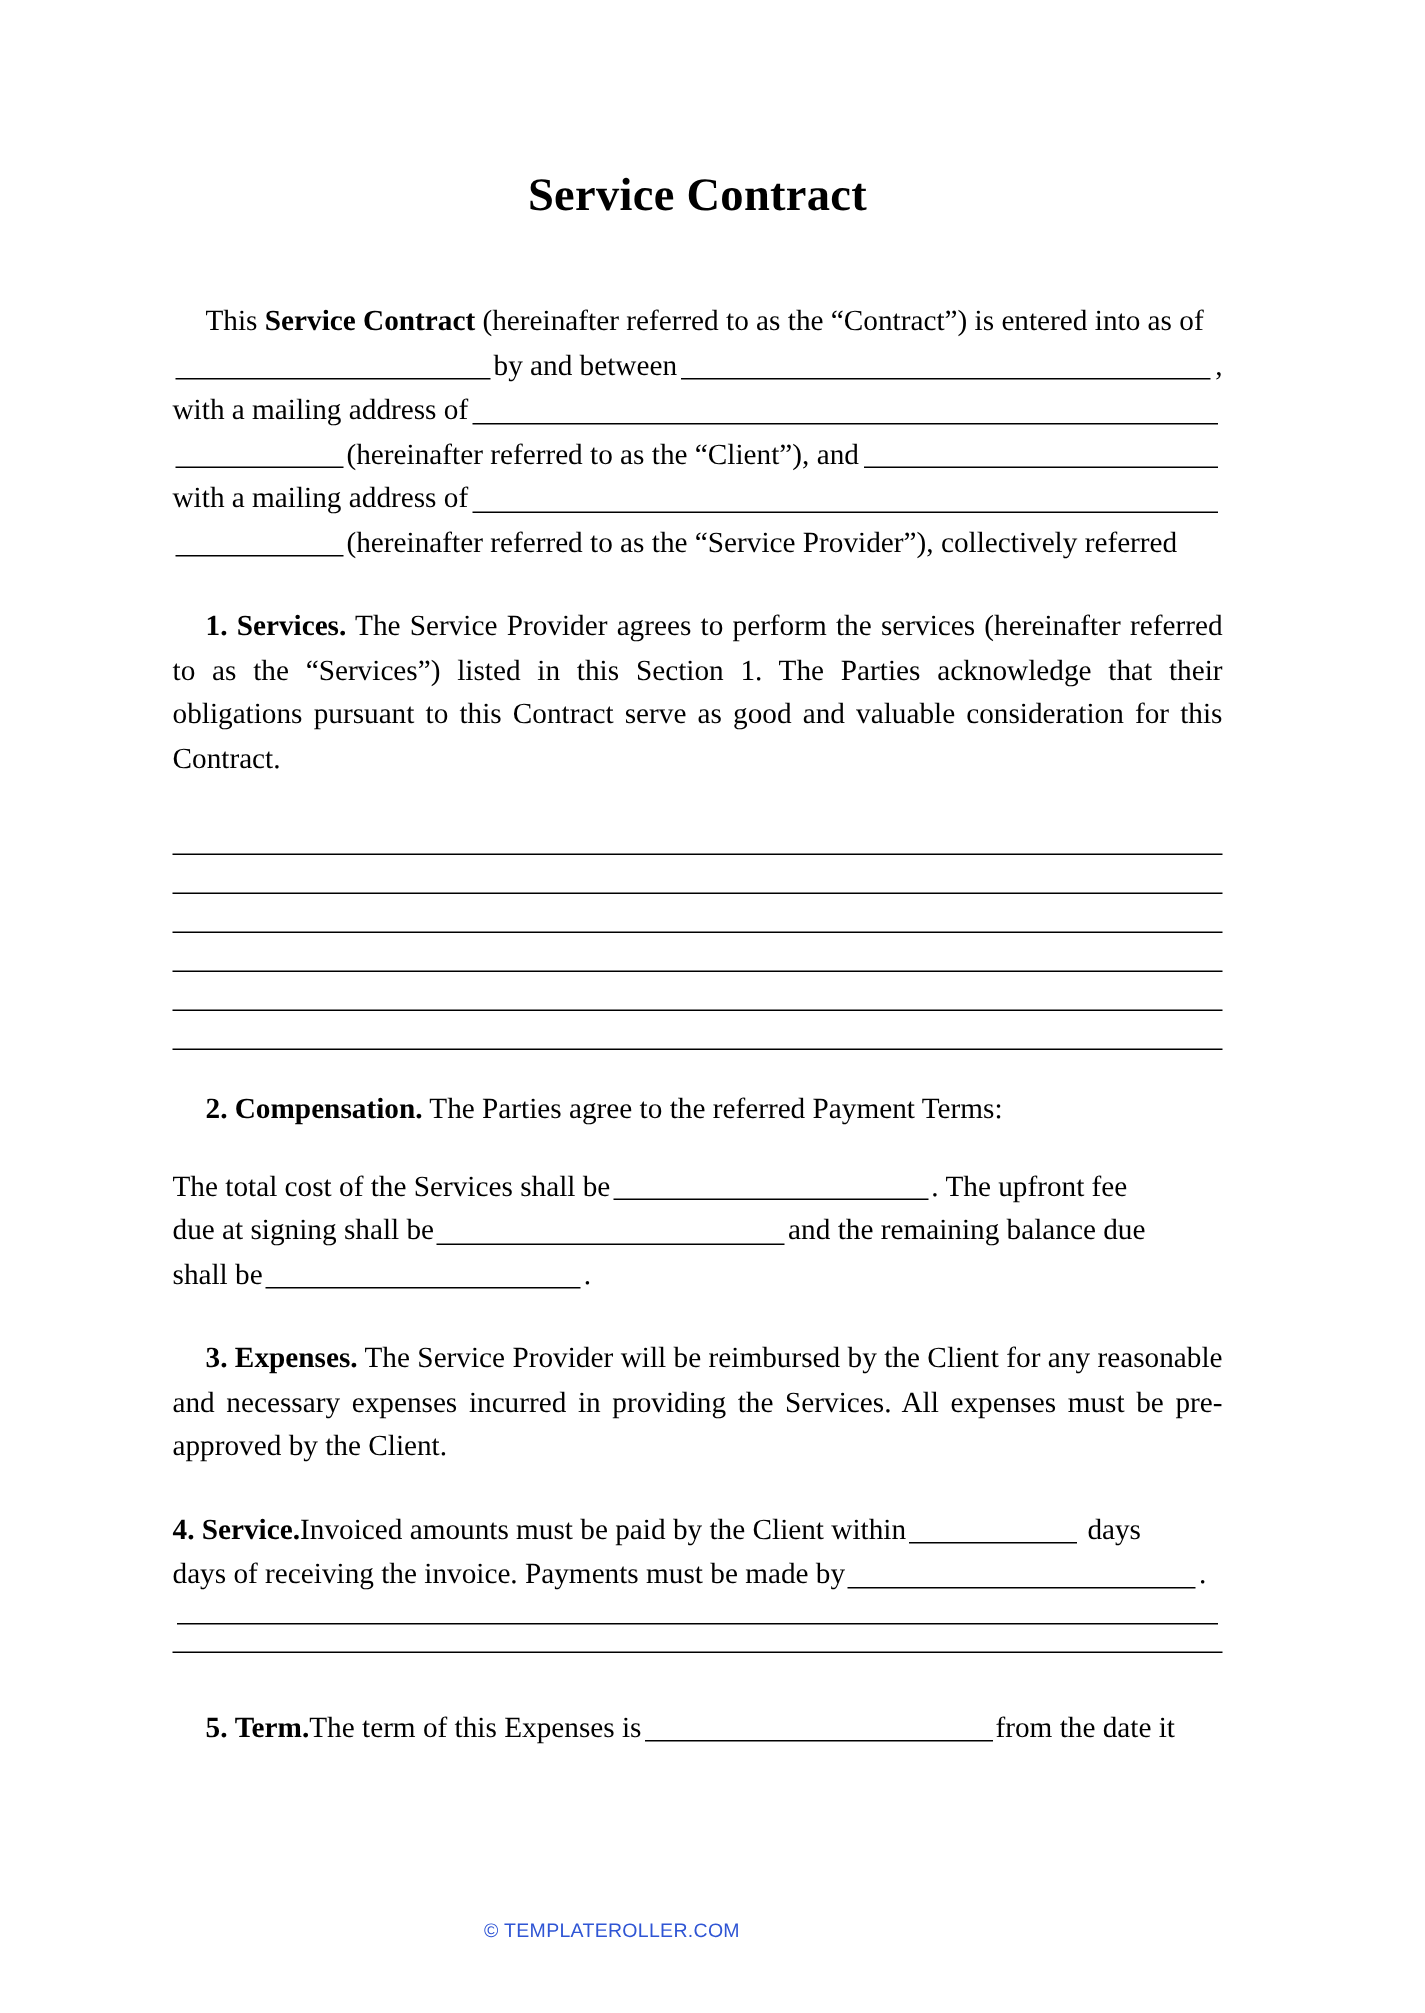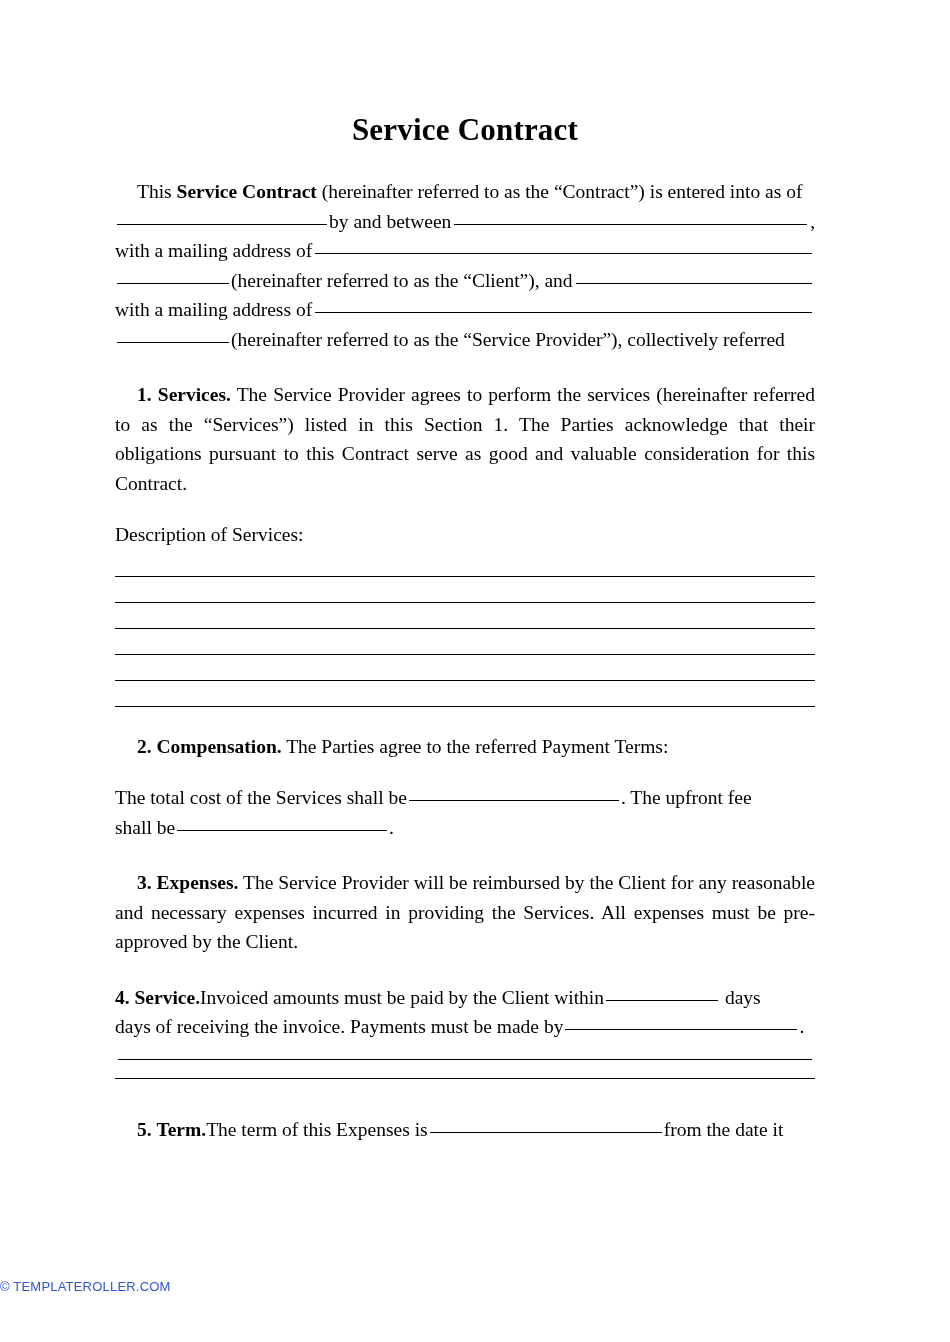--- a/index.html
+++ b/index.html
@@ -24,21 +24,21 @@
   }
   .doc-title {
     text-align: center;
     font-size: 31px;
     font-weight: bold;
     margin: 0;
     padding-top: 112px;
     letter-spacing: 0.2px;
   }
   .body-block {
-    margin-top: 29px;
+    margin-top: 52px;
     font-size: 19.5px;
     line-height: 29.5px;
     text-align: justify;
   }
   .para {
     margin: 0 0 0 0;
     font-size: 19.5px;
     line-height: 29.5px;
     text-align: justify;
   }
@@ -71,30 +71,30 @@
   }
   .lines-block .rule-line {
     margin-bottom: 25px;
     width: 100%;
   }
   .footer {
     position: absolute;
     left: 0;
     right: 0;
     bottom: 48px;
-    text-align: left;
+    text-align: center;
     padding-right: 114px;
     font-family: "Liberation Sans", sans-serif;
     font-size: 13px;
     color: #2f55d4;
     letter-spacing: 0.2px;
   }
   .line-row {
     display: flex;
-    align-items: flex-start;
+    align-items: center;
     font-size: 19.5px;
     line-height: 29.5px;
   }
   .line-row .grow {
     flex: 1 1 auto;
     border-bottom: 1px solid #000;
     height: 17px;
     margin: 0 3px;
   }
 </style>
@@ -142,21 +142,20 @@
 
     <div class="gap-lg"></div>
 
     <div class="para indent">
       <b>1.</b>
       <b>Services.</b><span> The Service Provider agrees to perform the services (hereinafter referred to as the “Services”) listed in this Section 1. The Parties acknowledge that their obligations pursuant to this Contract serve as good and valuable consideration for this Contract.</span>
     </div>
 
     <div class="gap-md"></div>
 
-    <div class="para">Description of Services:</div>
 
     <div class="lines-block">
       <div class="rule-line"></div>
       <div class="rule-line"></div>
       <div class="rule-line"></div>
       <div class="rule-line"></div>
       <div class="rule-line"></div>
       <div class="rule-line"></div>
     </div>
 
@@ -166,20 +165,25 @@
     </div>
 
     <div class="gap-md"></div>
 
     <div class="line-row">
       <span>The total cost of the Services shall be </span>
       <span class="blank b-w3"></span>
       <span>. The upfront fee</span>
     </div>
 
+    <div class="line-row">
+      <span>due at signing shall be </span>
+      <span class="blank b-w4"></span>
+      <span> and the remaining balance due</span>
+    </div>
 
     <div class="line-row">
       <span>shall be </span>
       <span class="blank b-w3"></span>
       <span>.</span>
     </div>
 
     <div class="gap-lg"></div>
 
     <div class="para indent">

